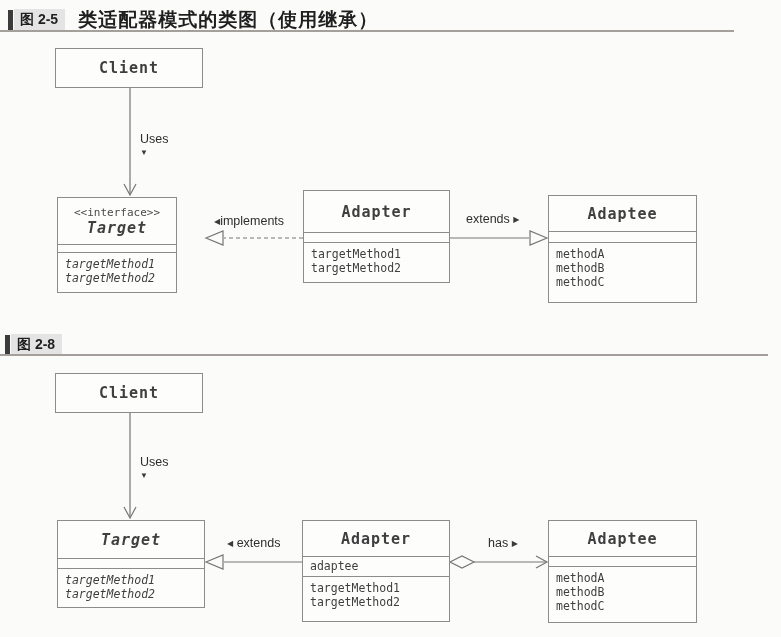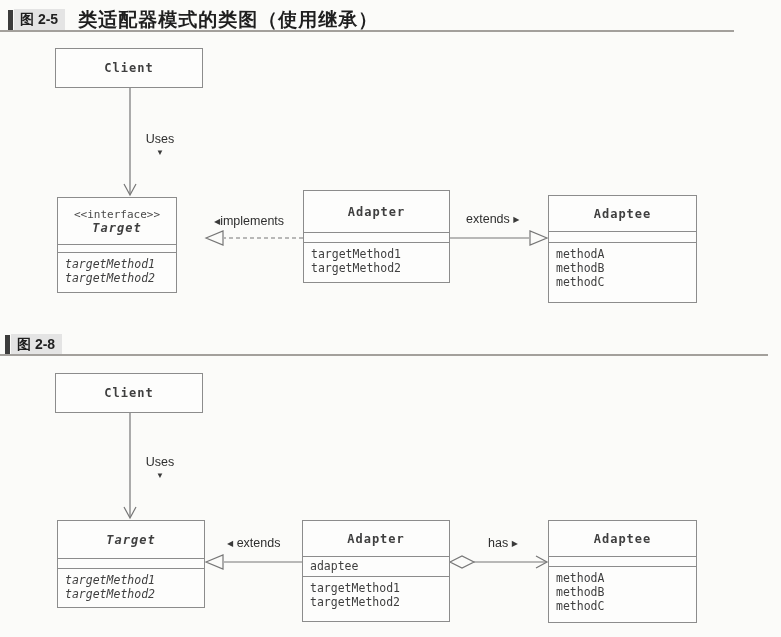--- a/index.html
+++ b/index.html
@@ -31,36 +31,36 @@
     display:flex; flex-direction:column;
     font-family:"DejaVu Sans Mono","Liberation Mono", monospace;
     color:#3f3f3f;
   }
   .uml-head {
     border-bottom:1px solid #8c8c8c;
     display:flex; flex-direction:column; justify-content:center; align-items:center;
     flex:0 0 auto;
   }
   .uml-head.no-divider { border-bottom:none; flex:1 1 auto; }
-  .uml-name { font-weight:bold; font-size:12px; letter-spacing:1px; }
+  .uml-name { font-weight:bold; font-size:15px; letter-spacing:1px; }
   .uml-stereo { font-size:11px; letter-spacing:0; color:#4a4a4a; }
   .uml-attrs {
     border-bottom:1px solid #8c8c8c; flex:0 0 auto;
     font-size:11.5px; line-height:14px; padding:2px 7px;
     overflow:hidden;
   }
   .uml-methods { flex:1 1 auto; font-size:11.5px; line-height:14px; padding:4px 7px; }
   .italic { font-style:italic; }
 
   
   .rel-label {
     position:absolute; font-size:12.5px; color:#2e2e2e; white-space:nowrap;
     font-family:"Liberation Sans", sans-serif;
   }
-  .rel-label .block { display:block; text-align:center; line-height:13px; }
+  .rel-label .block { display:block; line-height:13px; }
   .tri { font-size:8px; color:#3a3a3a; }
   .tri-inline { font-size:8px; color:#3a3a3a; vertical-align:1px; }
 
   svg.rels { position:absolute; left:0; }
   svg.rels line, svg.rels polyline { stroke:#767676; stroke-width:1.2; fill:none; }
   svg.rels polygon { stroke:#767676; stroke-width:1.2; fill:#fbfbf9; }
 </style>
 </head>
 <body>
 

